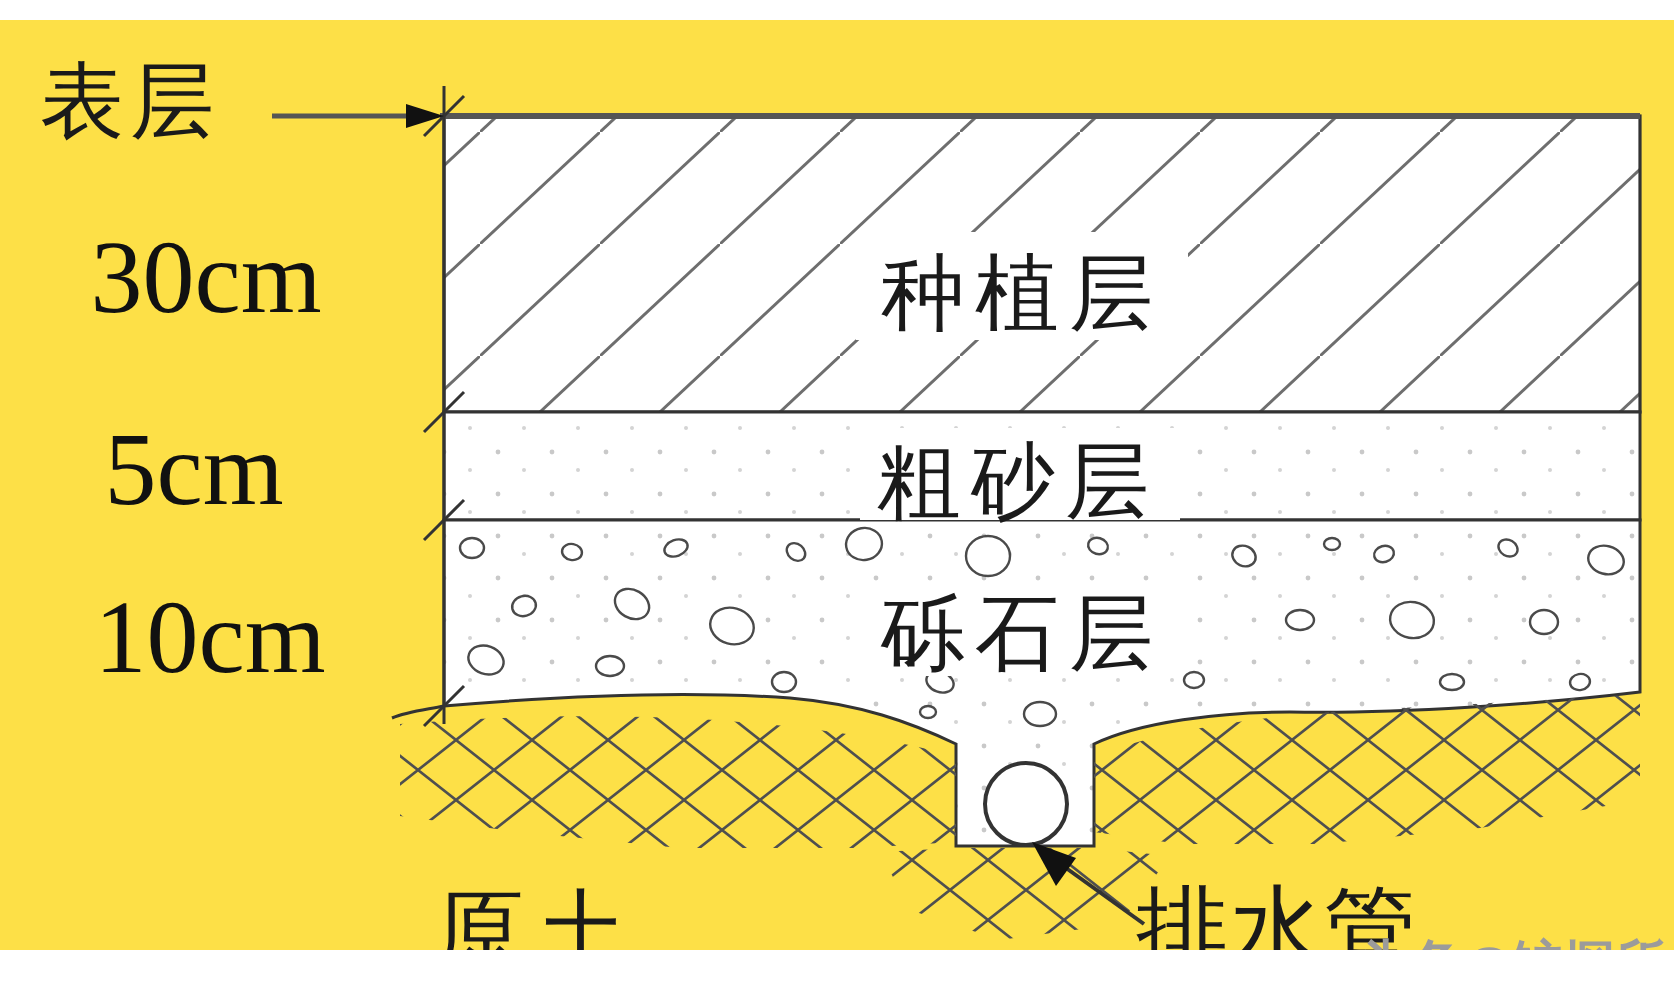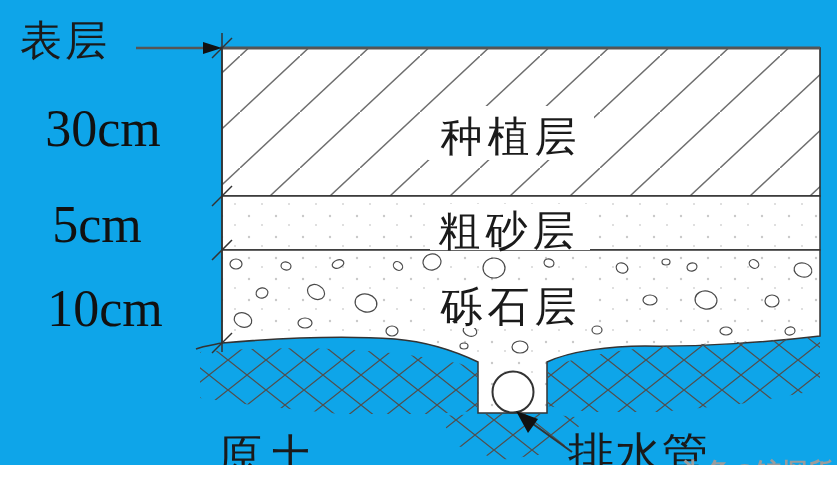--- a/index.html
+++ b/index.html
@@ -1,21 +1,22 @@
 <!DOCTYPE html>
 <html><head>
 <meta charset="utf-8">
 <style>
   html,body{margin:0;padding:0;background:#ffffff;}
   #stage{
     position:relative;
     width:837px;height:465px;
-    background:#0ea5e9;
+    background:#fde047;
     overflow:hidden;
     font-family:"Liberation Serif","DejaVu Serif",serif;
+    margin-top:10px;
   }
   svg{display:block;}
   .cjk{
     font-family:"Liberation Serif","DejaVu Serif",serif;
     fill:#1a1a1a;
   }
   .dim{
     font-family:"Liberation Serif","DejaVu Serif",serif;
     fill:#111111;
   }

